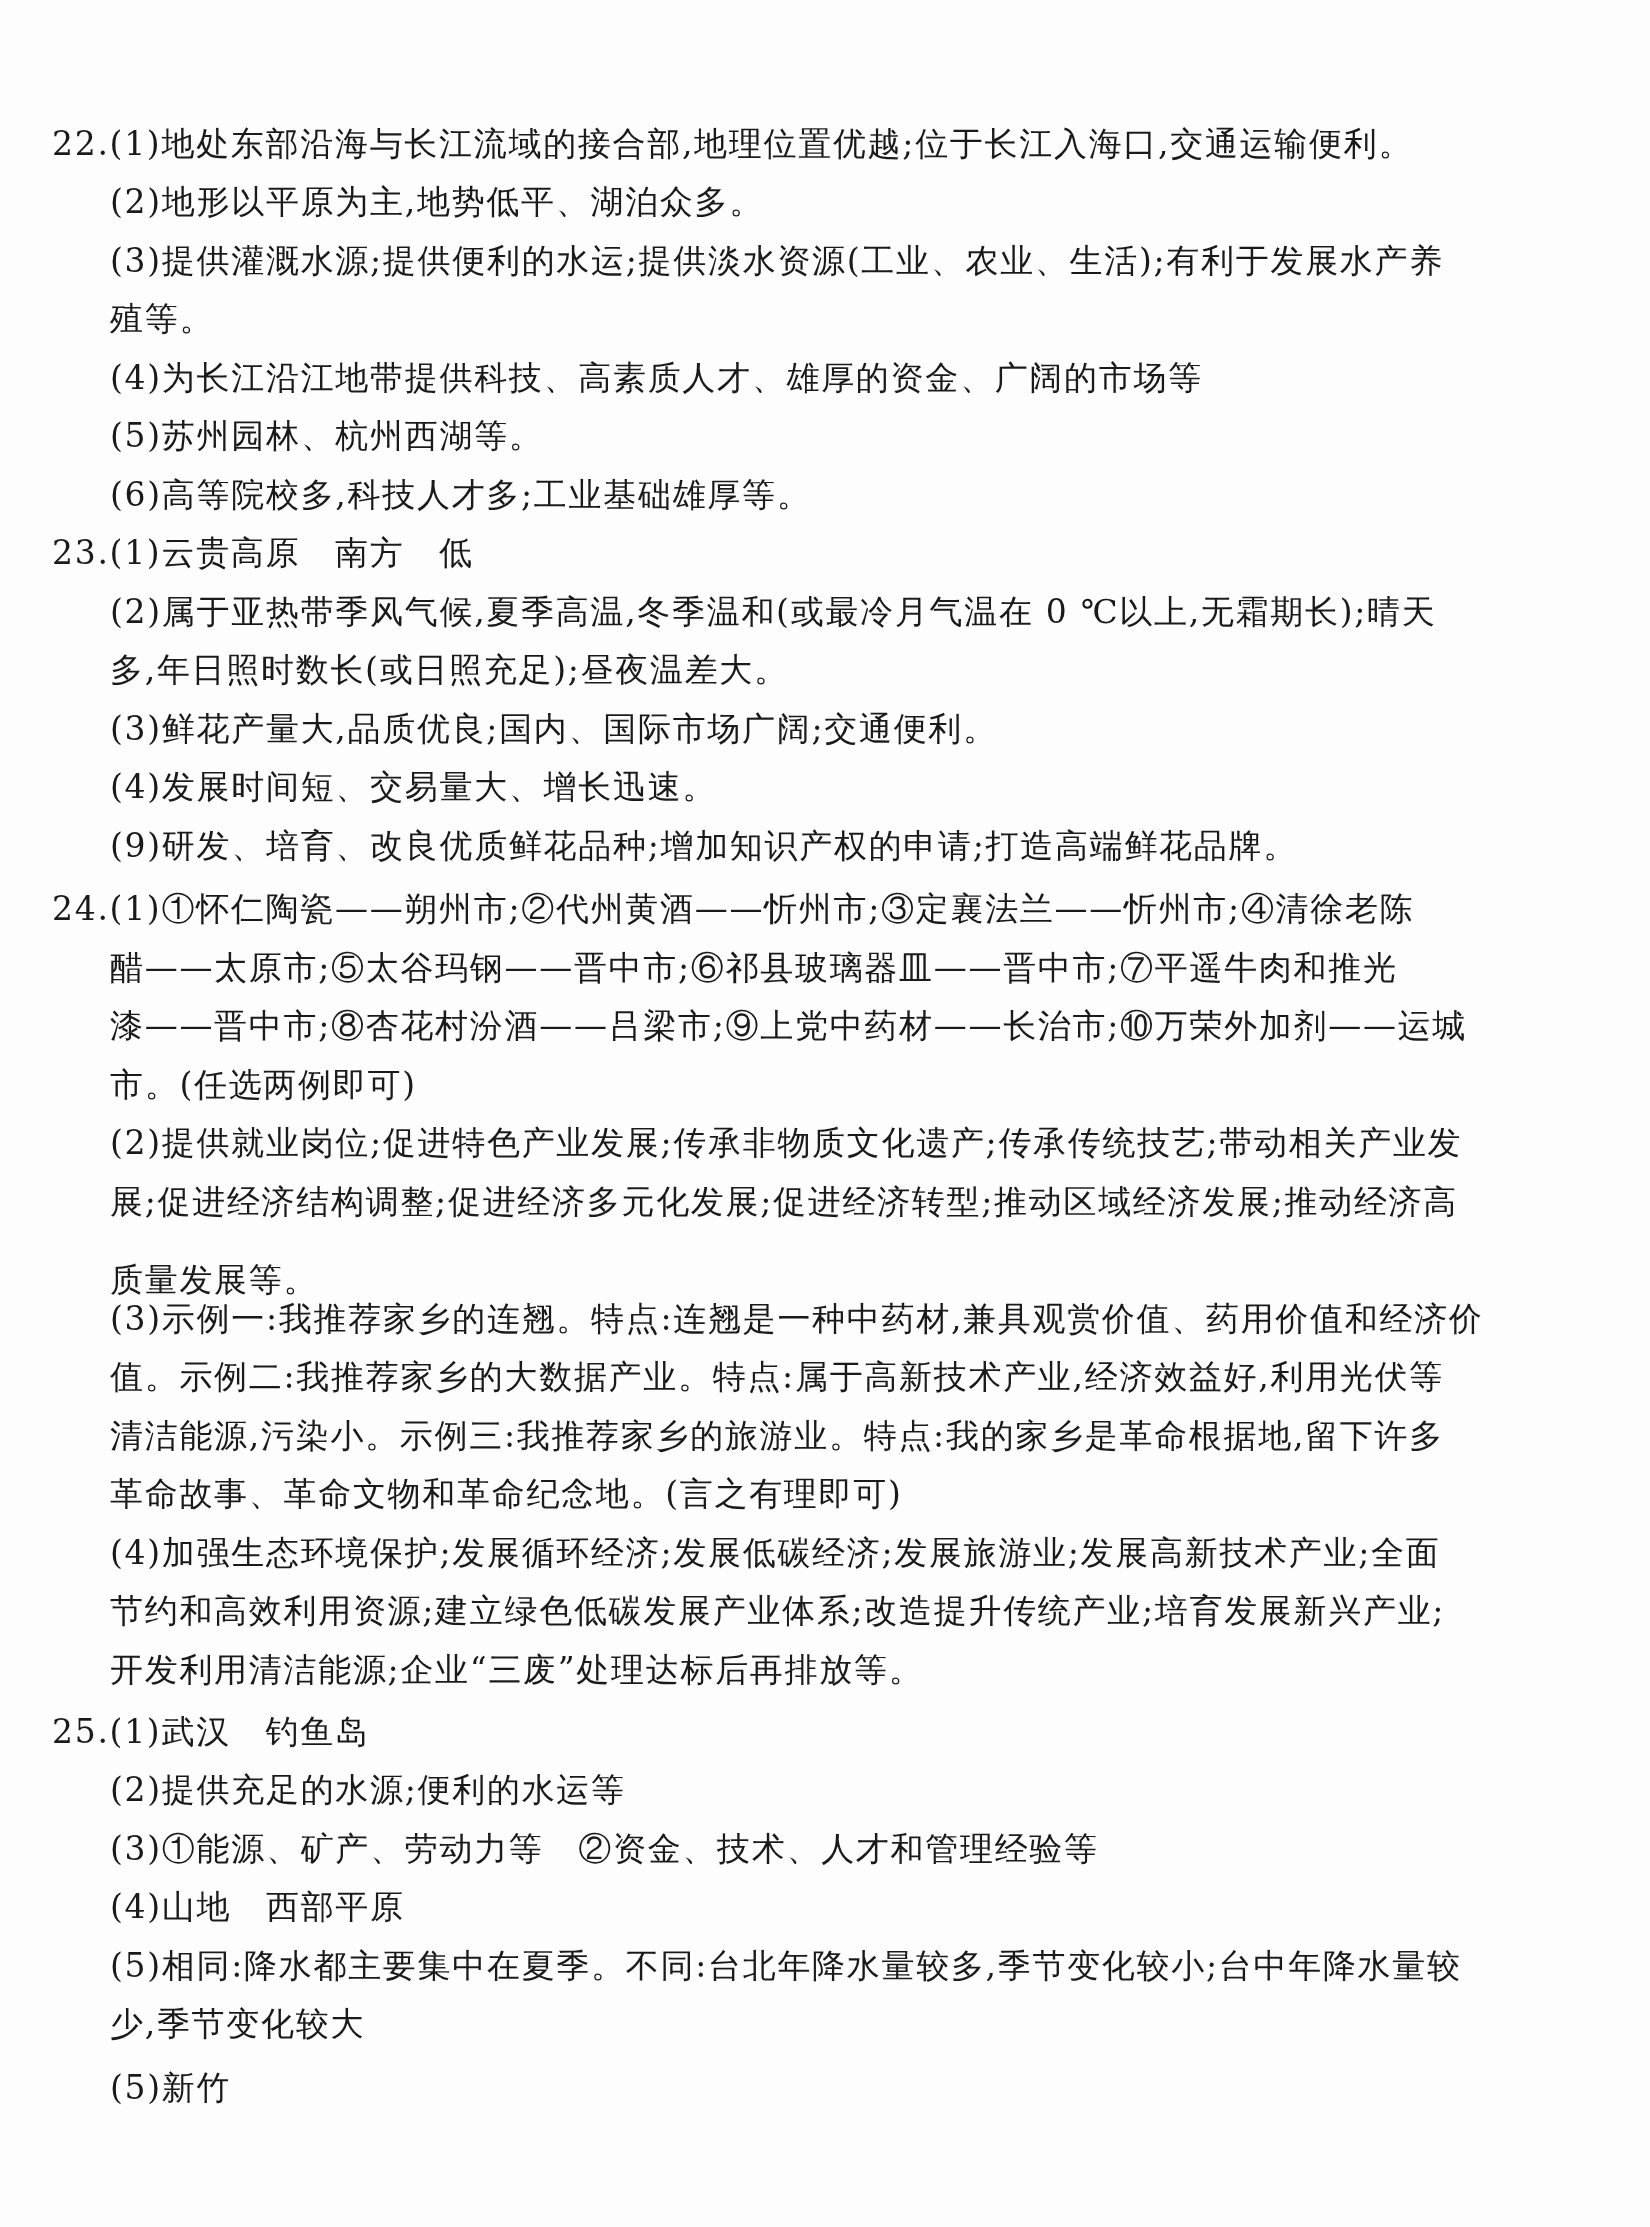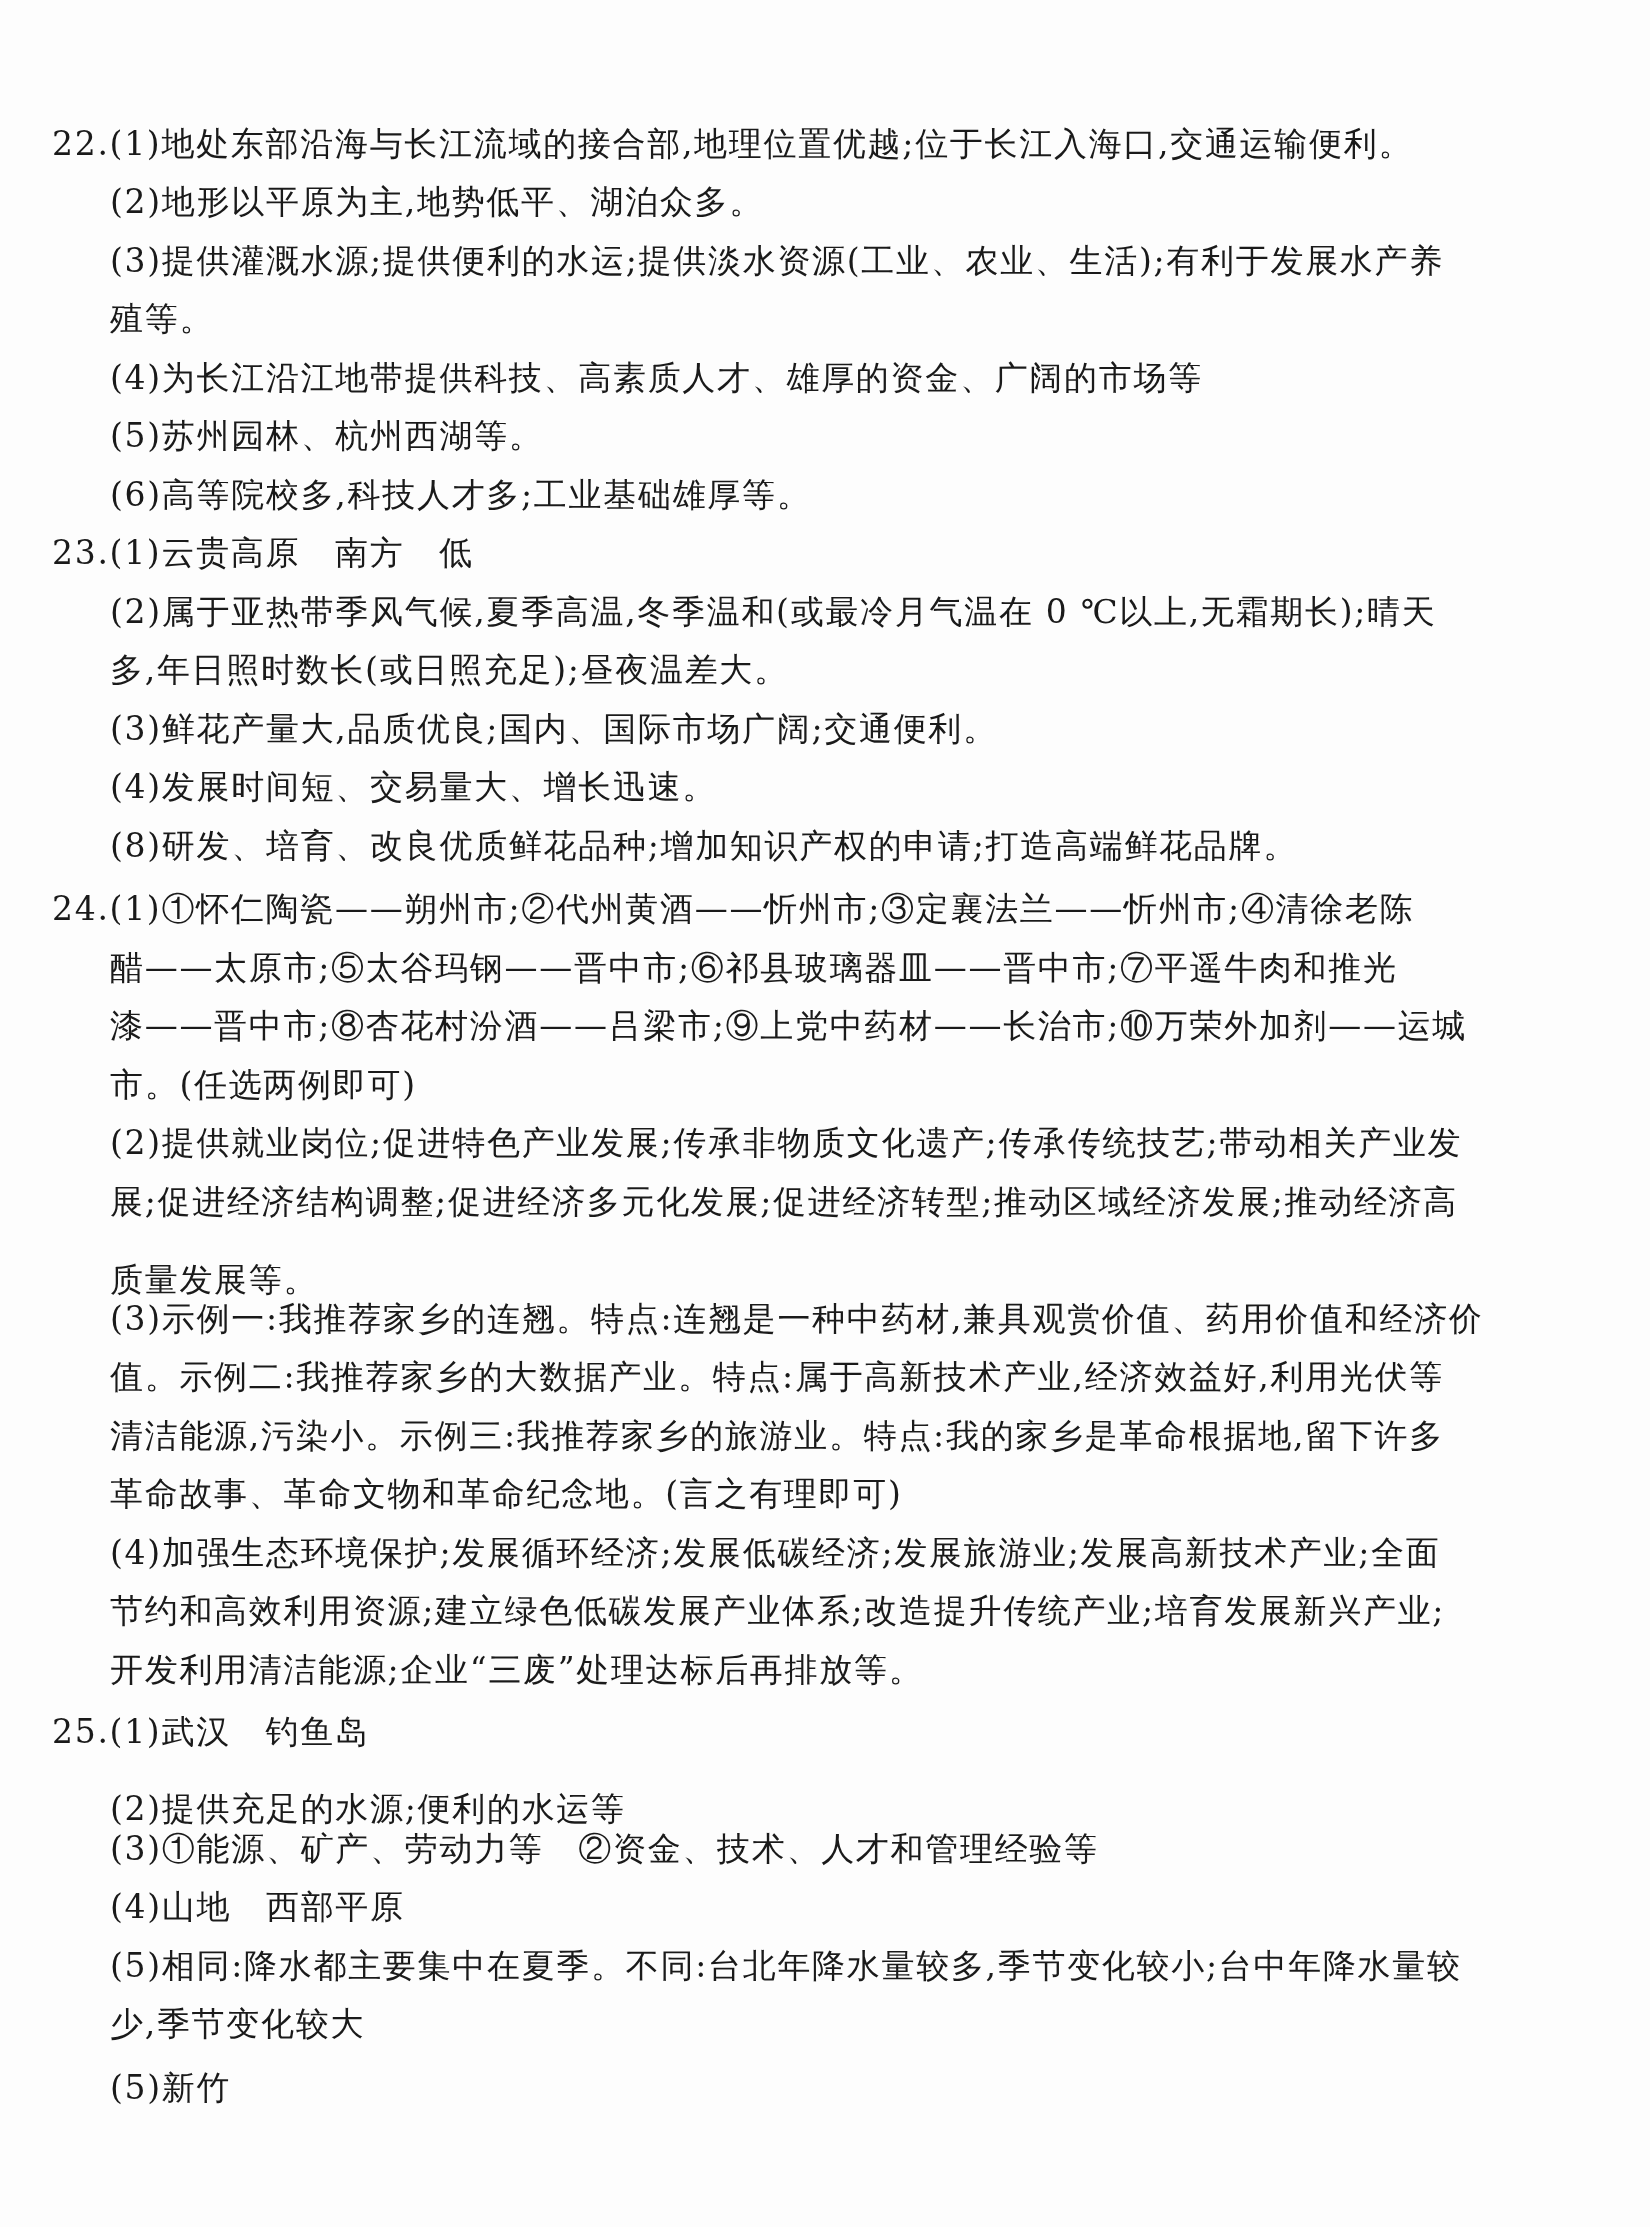--- a/index.html
+++ b/index.html
@@ -39,39 +39,39 @@
   <div class="line s" style="top:299px;">殖等。</div>
   <div class="line s" style="top:358px;">(4)为长江沿江地带提供科技、高素质人才、雄厚的资金、广阔的市场等</div>
   <div class="line s" style="top:416px;">(5)苏州园林、杭州西湖等。</div>
   <div class="line s" style="top:475px;">(6)高等院校多,科技人才多;工业基础雄厚等。</div>
 
   <div class="line q" style="top:533px;">23.(1)云贵高原　南方　低</div>
   <div class="line s" style="top:592px;">(2)属于亚热带季风气候,夏季高温,冬季温和(或最冷月气温在 0 ℃以上,无霜期长);晴天</div>
   <div class="line s" style="top:650px;">多,年日照时数长(或日照充足);昼夜温差大。</div>
   <div class="line s" style="top:709px;">(3)鲜花产量大,品质优良;国内、国际市场广阔;交通便利。</div>
   <div class="line s" style="top:767px;">(4)发展时间短、交易量大、增长迅速。</div>
-  <div class="line s" style="top:826px;">(8)研发、培育、改良优质鲜花品种;增加知识产权的申请;打造高端鲜花品牌。</div>
+  <div class="line s" style="top:826px;">(9)研发、培育、改良优质鲜花品种;增加知识产权的申请;打造高端鲜花品牌。</div>
 
   <div class="line q" style="top:889px;">24.(1)①怀仁陶瓷——朔州市;②代州黄酒——忻州市;③定襄法兰——忻州市;④清徐老陈</div>
   <div class="line s" style="top:948px;">醋——太原市;⑤太谷玛钢——晋中市;⑥祁县玻璃器皿——晋中市;⑦平遥牛肉和推光</div>
   <div class="line s" style="top:1006px;">漆——晋中市;⑧杏花村汾酒——吕梁市;⑨上党中药材——长治市;⑩万荣外加剂——运城</div>
   <div class="line s" style="top:1065px;">市。(任选两例即可)</div>
   <div class="line s" style="top:1123px;">(2)提供就业岗位;促进特色产业发展;传承非物质文化遗产;传承传统技艺;带动相关产业发</div>
   <div class="line s" style="top:1182px;">展;促进经济结构调整;促进经济多元化发展;促进经济转型;推动区域经济发展;推动经济高</div>
   <div class="line s" style="top:1240px;margin-top:20px;">质量发展等。</div>
   <div class="line s" style="top:1299px;">(3)示例一:我推荐家乡的连翘。特点:连翘是一种中药材,兼具观赏价值、药用价值和经济价</div>
   <div class="line s" style="top:1357px;">值。示例二:我推荐家乡的大数据产业。特点:属于高新技术产业,经济效益好,利用光伏等</div>
   <div class="line s" style="top:1416px;">清洁能源,污染小。示例三:我推荐家乡的旅游业。特点:我的家乡是革命根据地,留下许多</div>
   <div class="line s" style="top:1474px;">革命故事、革命文物和革命纪念地。(言之有理即可)</div>
   <div class="line s" style="top:1533px;">(4)加强生态环境保护;发展循环经济;发展低碳经济;发展旅游业;发展高新技术产业;全面</div>
   <div class="line s" style="top:1591px;">节约和高效利用资源;建立绿色低碳发展产业体系;改造提升传统产业;培育发展新兴产业;</div>
   <div class="line s" style="top:1650px;">开发利用清洁能源;企业“三废”处理达标后再排放等。</div>
 
   <div class="line q" style="top:1712px;text-align:right;">25.(1)武汉　钓鱼岛</div>
-  <div class="line s" style="top:1770px;margin-top:19px;">(2)提供充足的水源;便利的水运等</div>
+  <div class="line s" style="top:1770px;">(2)提供充足的水源;便利的水运等</div>
   <div class="line s" style="top:1829px;">(3)①能源、矿产、劳动力等　②资金、技术、人才和管理经验等</div>
   <div class="line s" style="top:1887px;">(4)山地　西部平原</div>
   <div class="line s" style="top:1946px;">(5)相同:降水都主要集中在夏季。不同:台北年降水量较多,季节变化较小;台中年降水量较</div>
   <div class="line s" style="top:2004px;">少,季节变化较大</div>
   <div class="line s" style="top:2068px;">(5)新竹</div>
 
 </div>
 
 
 </body></html>

